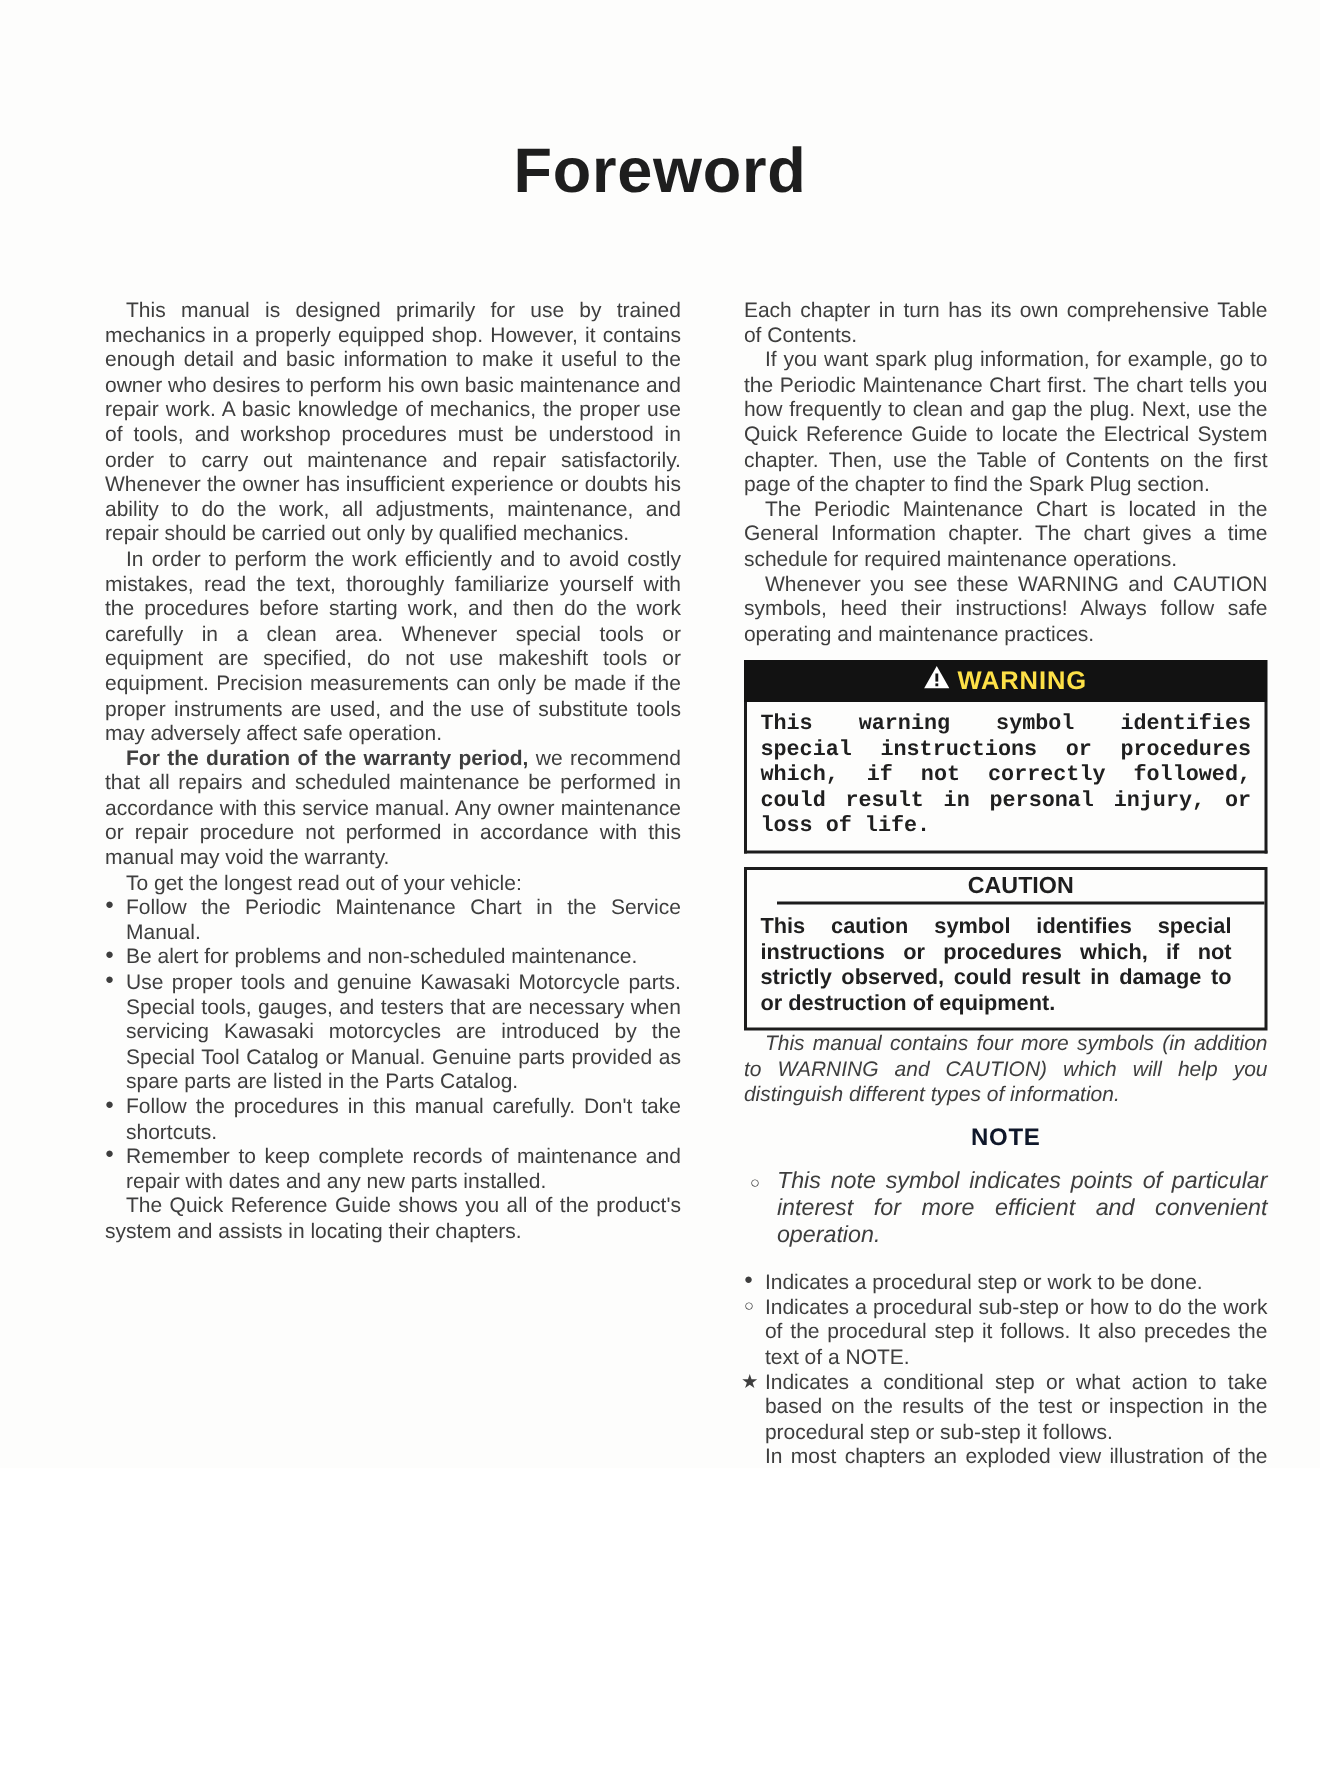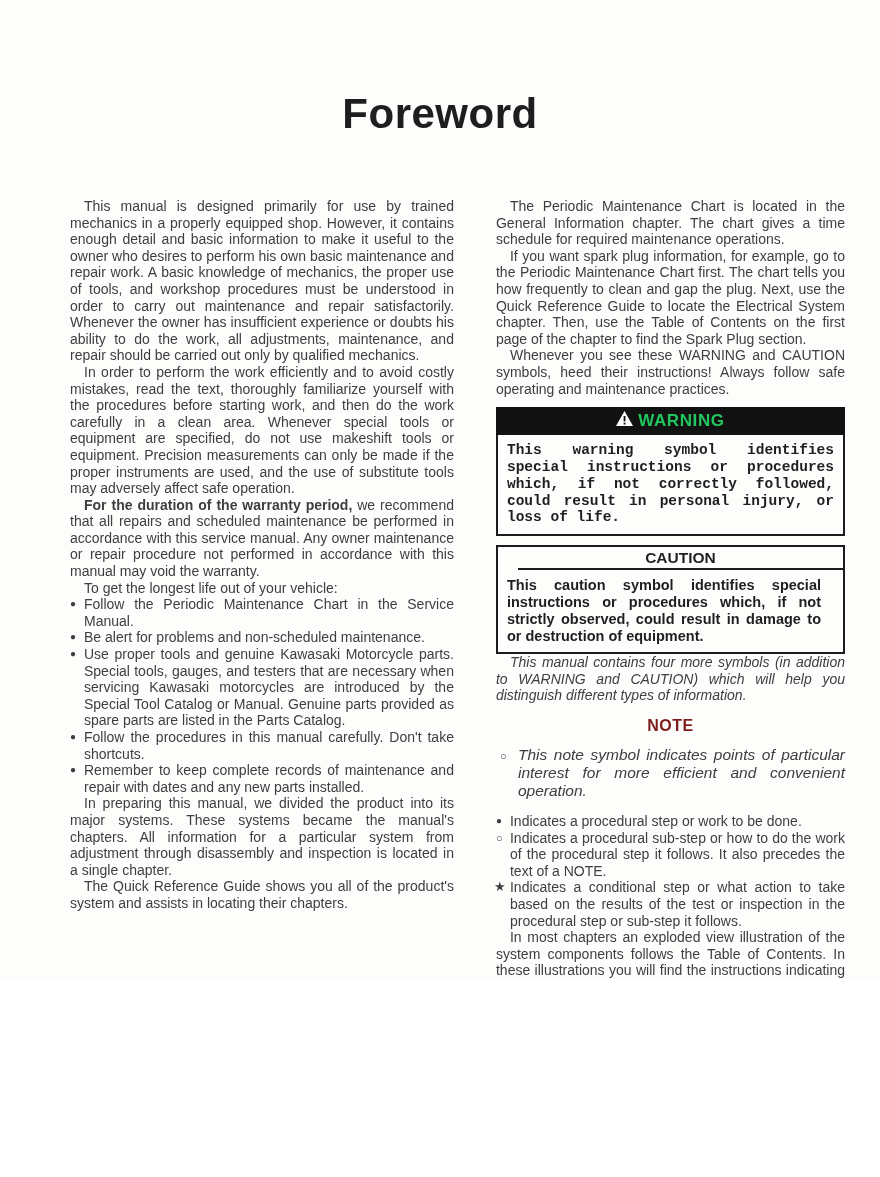--- a/index.html
+++ b/index.html
@@ -63,21 +63,21 @@
     text-align:center;
     font-size:28px;
     font-weight:bold;
     color:#1b1b1b;
     letter-spacing:0.3px;
   }
 
   .warning-box { margin-top:10px; }
   .warning-header {
     background:#121212;
-    color:#22c55e;
+    color:#fde047;
     height:28px;
     display:flex;
     align-items:center;
     justify-content:center;
     gap:3px;
     font-weight:bold;
     font-size:17px;
     letter-spacing:0.6px;
   }
   .warning-body {
@@ -109,21 +109,21 @@
     line-height:16.8px;
     color:#1f1f1f;
     text-align:justify;
   }
 
   .note-heading {
     margin:13px 0 11px 0;
     text-align:center;
     font-size:16px;
     font-weight:bold;
-    color:#7f1d1d;
+    color:#0f172a;
     letter-spacing:0.5px;
   }
   .note-item {
     position:relative;
     padding-left:22px;
     font-style:italic;
     font-size:15.5px;
     line-height:18px;
     text-align:justify;
     margin-bottom:13px;
@@ -145,21 +145,21 @@
 <div class="page">
 
   <h1 class="title">Foreword</h1>
 
   <div class="columns">
 
     <div class="col col-left">
       <p class="body indent">This manual is designed primarily for use by trained mechanics in a properly equipped shop. However, it contains enough detail and basic information to make it useful to the owner who desires to perform his own basic maintenance and repair work. A basic knowledge of mechanics, the proper use of tools, and workshop procedures must be understood in order to carry out maintenance and repair satisfactorily. Whenever the owner has insufficient experience or doubts his ability to do the work, all adjustments, maintenance, and repair should be carried out only by qualified mechanics.</p>
       <p class="body indent">In order to perform the work efficiently and to avoid costly mistakes, read the text, thoroughly familiarize yourself with the procedures before starting work, and then do the work carefully in a clean area. Whenever special tools or equipment are specified, do not use makeshift tools or equipment. Precision measurements can only be made if the proper instruments are used, and the use of substitute tools may adversely affect safe operation.</p>
       <p class="body indent"><b>For the duration of the warranty period,</b><span> we recommend that all repairs and scheduled maintenance be performed in accordance with this service manual. Any owner maintenance or repair procedure not performed in accordance with this manual may void the warranty.</span></p>
-      <p class="body indent">To get the longest life out of your vehicle:</p>
+      <p class="body indent">To get the longest read out of your vehicle:</p>
 
       <div class="li">
         <span class="bullet">●</span>
         <span>Follow the Periodic Maintenance Chart in the Service Manual.</span>
       </div>
       <div class="li">
         <span class="bullet">●</span>
         <span>Be alert for problems and non-scheduled maintenance.</span>
       </div>
       <div class="li">
@@ -169,27 +169,27 @@
       <div class="li">
         <span class="bullet">●</span>
         <span>Follow the procedures in this manual carefully. Don't take shortcuts.</span>
       </div>
       <div class="li">
         <span class="bullet">●</span>
         <span>Remember to keep complete records of maintenance and repair with dates and any new parts installed.</span>
       </div>
 
 
-      <p class="body indent">In preparing this manual, we divided the product into its major systems. These systems became the manual's chapters. All information for a particular system from adjustment through disassembly and inspection is located in a single chapter.</p>
       <p class="body indent">The Quick Reference Guide shows you all of the product's system and assists in locating their chapters.</p>
     </div>
 
     <div class="col col-right">
+      <p class="body">Each chapter in turn has its own comprehensive Table of Contents.</p>
+      <p class="body indent">If you want spark plug information, for example, go to the Periodic Maintenance Chart first. The chart tells you how frequently to clean and gap the plug. Next, use the Quick Reference Guide to locate the Electrical System chapter. Then, use the Table of Contents on the first page of the chapter to find the Spark Plug section.</p>
       <p class="body indent">The Periodic Maintenance Chart is located in the General Information chapter. The chart gives a time schedule for required maintenance operations.</p>
-      <p class="body indent">If you want spark plug information, for example, go to the Periodic Maintenance Chart first. The chart tells you how frequently to clean and gap the plug. Next, use the Quick Reference Guide to locate the Electrical System chapter. Then, use the Table of Contents on the first page of the chapter to find the Spark Plug section.</p>
       <p class="body indent">Whenever you see these WARNING and CAUTION symbols, heed their instructions! Always follow safe operating and maintenance practices.</p>
 
       <div class="warning-box">
         <div class="warning-header">
           <span class="warn-icon">
             <svg width="17" height="15" viewBox="0 0 17 15" aria-hidden="true">
               <polygon points="8.5,0 17,15 0,15" fill="#ffffff"></polygon>
               <rect x="7.6" y="5" width="1.9" height="5.4" fill="#121212"></rect>
               <rect x="7.6" y="11.6" width="1.9" height="1.9" fill="#121212"></rect>
             </svg>

